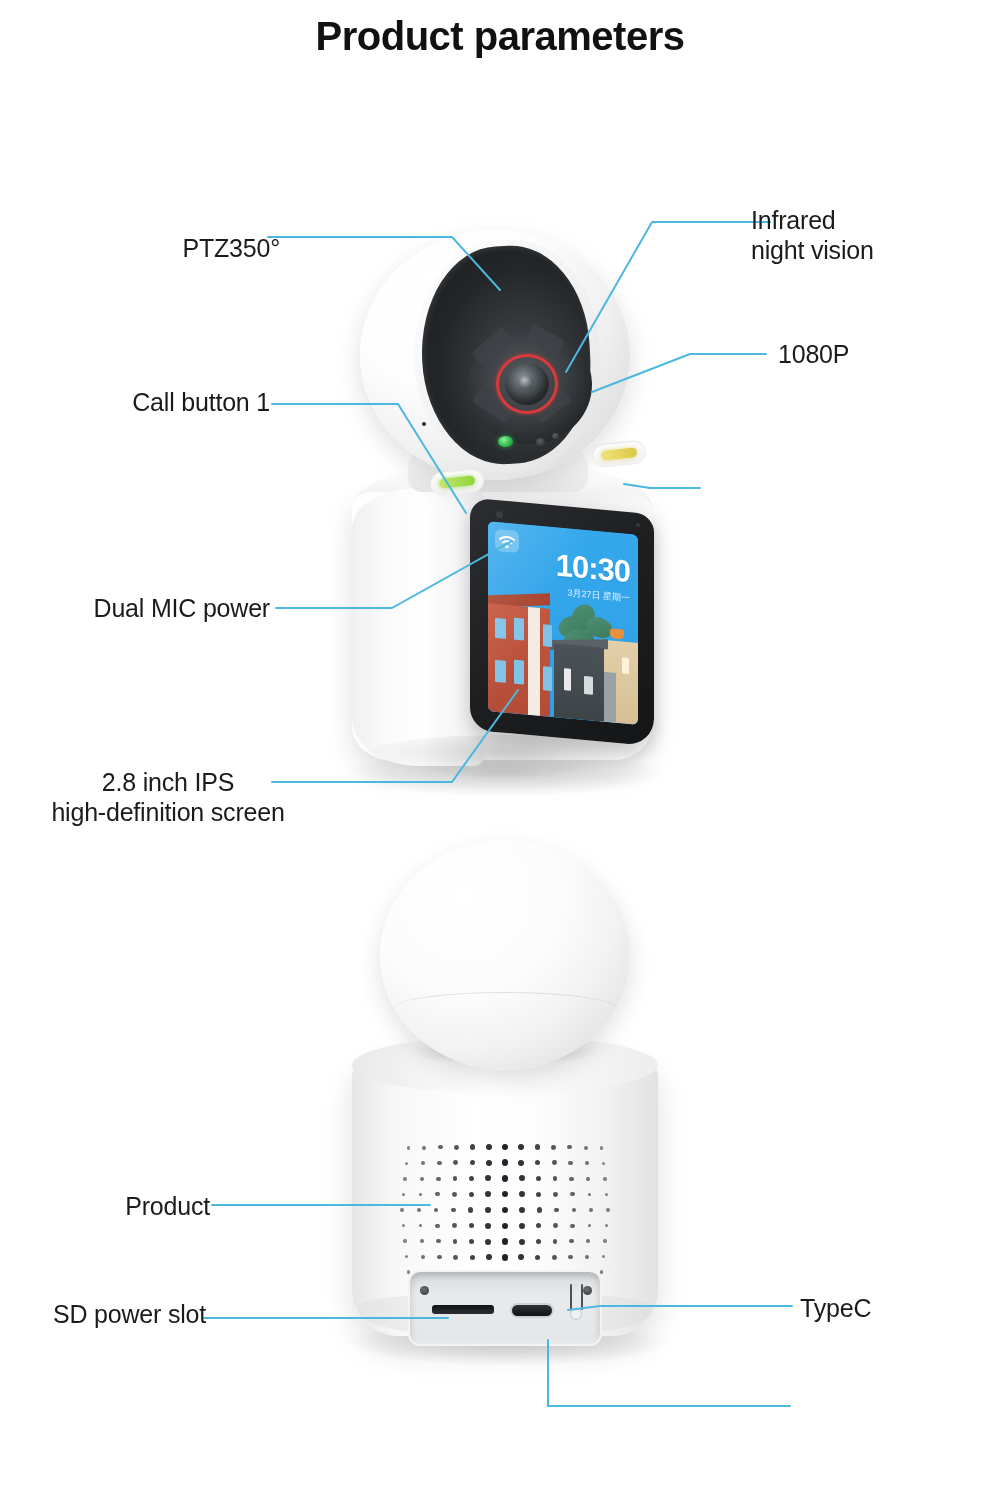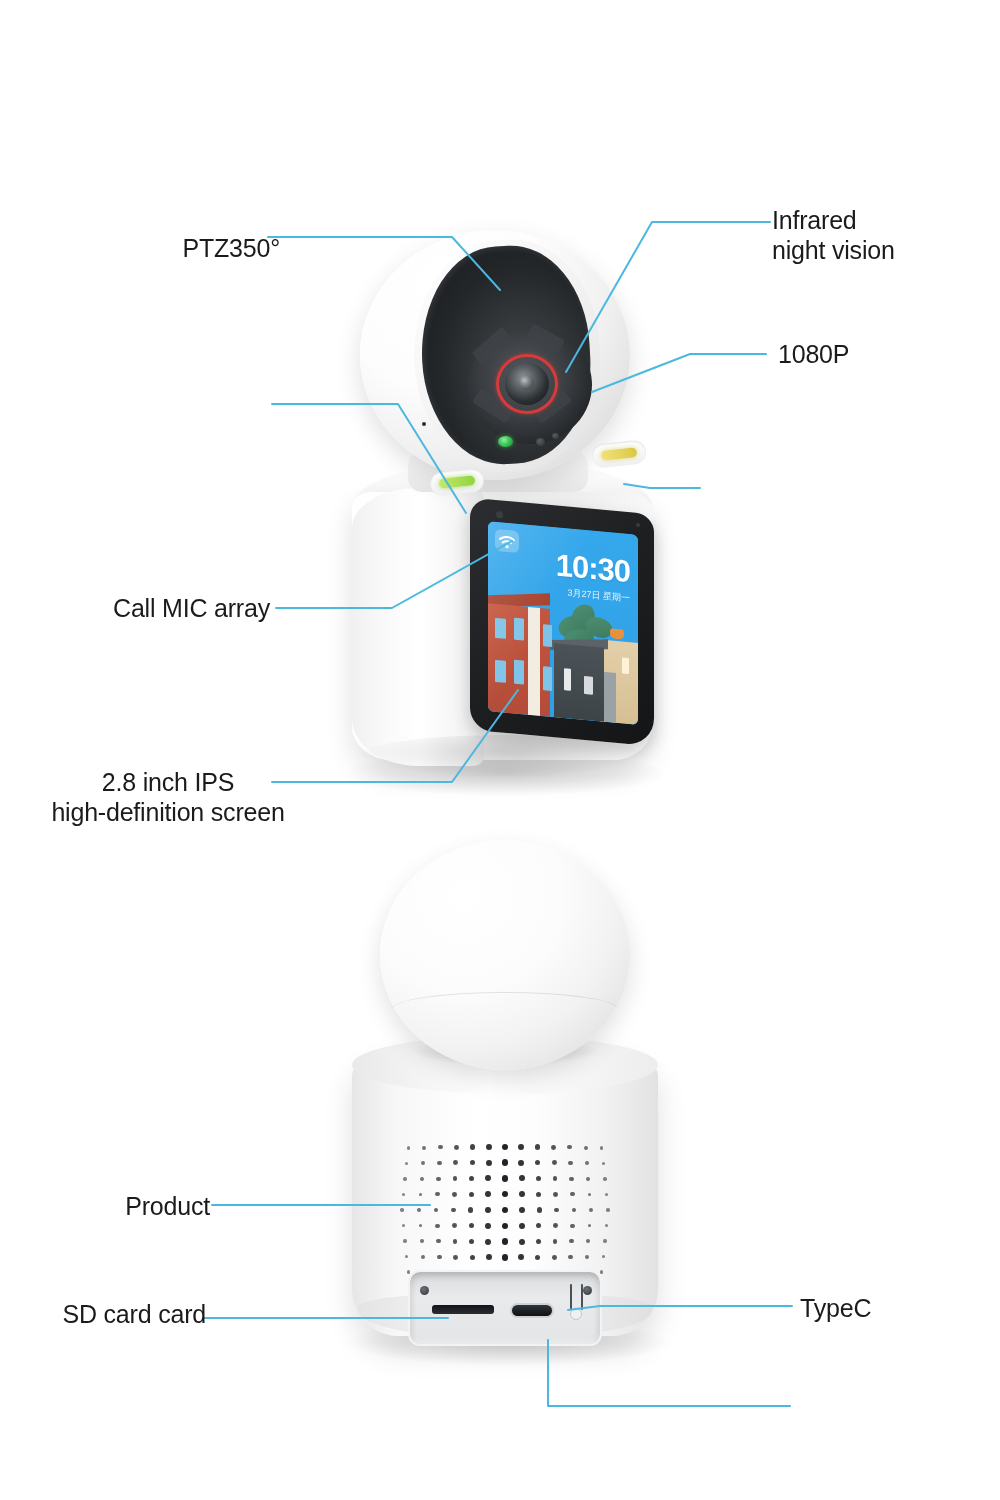--- a/index.html
+++ b/index.html
@@ -310,20 +310,21 @@
   .unit-shadow{
     position:absolute; border-radius:50%;
     background:radial-gradient(ellipse at 50% 50%, rgba(0,0,0,.16) 0%, rgba(0,0,0,0) 72%);
   }
 </style>
 </head>
 <body>
 
 <div id="page">
 
+  <div class="page-title">Product parameters</div>
 
   <div class="prod" id="unit-top">
 
     <div class="unit-shadow" style="left:14px; top:520px; width:320px; height:46px;"></div>
 
     <div class="body-top"></div>
     <div class="body-main"></div>
     <div class="body-left-cyl"></div>
     <div class="body-shadow-bottom"></div>
 
@@ -552,23 +553,24 @@
       <path d="M 700 488 L 650 488 L 624 484" stroke="#4bb8e0" stroke-width="2" fill="none" stroke-linecap="round" stroke-linejoin="round"></path>
       <path d="M 276 608 L 392 608 L 512 541" stroke="#4bb8e0" stroke-width="2" fill="none" stroke-linecap="round" stroke-linejoin="round"></path>
       <path d="M 272 782 L 452 782 L 518 690" stroke="#4bb8e0" stroke-width="2" fill="none" stroke-linecap="round" stroke-linejoin="round"></path>
       <path d="M 212 1205 L 430 1205" stroke="#4bb8e0" stroke-width="2" fill="none" stroke-linecap="round" stroke-linejoin="round"></path>
       <path d="M 204 1318 L 448 1318" stroke="#4bb8e0" stroke-width="2" fill="none" stroke-linecap="round" stroke-linejoin="round"></path>
       <path d="M 792 1306 L 600 1306 L 568 1310" stroke="#4bb8e0" stroke-width="2" fill="none" stroke-linecap="round" stroke-linejoin="round"></path>
       <path d="M 790 1406 L 700 1406 L 548 1406 L 548 1340" stroke="#4bb8e0" stroke-width="2" fill="none" stroke-linecap="round" stroke-linejoin="round"></path>
     </svg>
 
   <div class="callout l" style="left:40px;  top:234px; width:240px;">PTZ350°</div>
-  <div class="callout r" style="left:772px; top:206px; width:228px;">Infrared
+  <div class="callout r" style="left:751px; top:206px; width:228px;">Infrared
 night vision</div>
   <div class="callout r" style="left:778px; top:340px; width:200px;">1080P</div>
-  <div class="callout l" style="left:20px;  top:594px; width:250px;">Call MIC array</div>
+  <div class="callout l" style="left:20px;  top:388px; width:250px;">Call button 1</div>
+  <div class="callout l" style="left:20px;  top:594px; width:250px;">Dual MIC power</div>
   <div class="callout c" style="left:0px;   top:768px; width:336px;">2.8 inch IPS
 high-definition screen</div>
   <div class="callout l" style="left:20px;  top:1192px;width:190px;">Product</div>
-  <div class="callout l" style="left:10px;  top:1300px;width:196px;">SD card card</div>
+  <div class="callout l" style="left:10px;  top:1300px;width:196px;">SD power slot</div>
   <div class="callout r" style="left:800px; top:1294px;width:190px;">TypeC</div>
 
 </div>
 
 </body></html>

